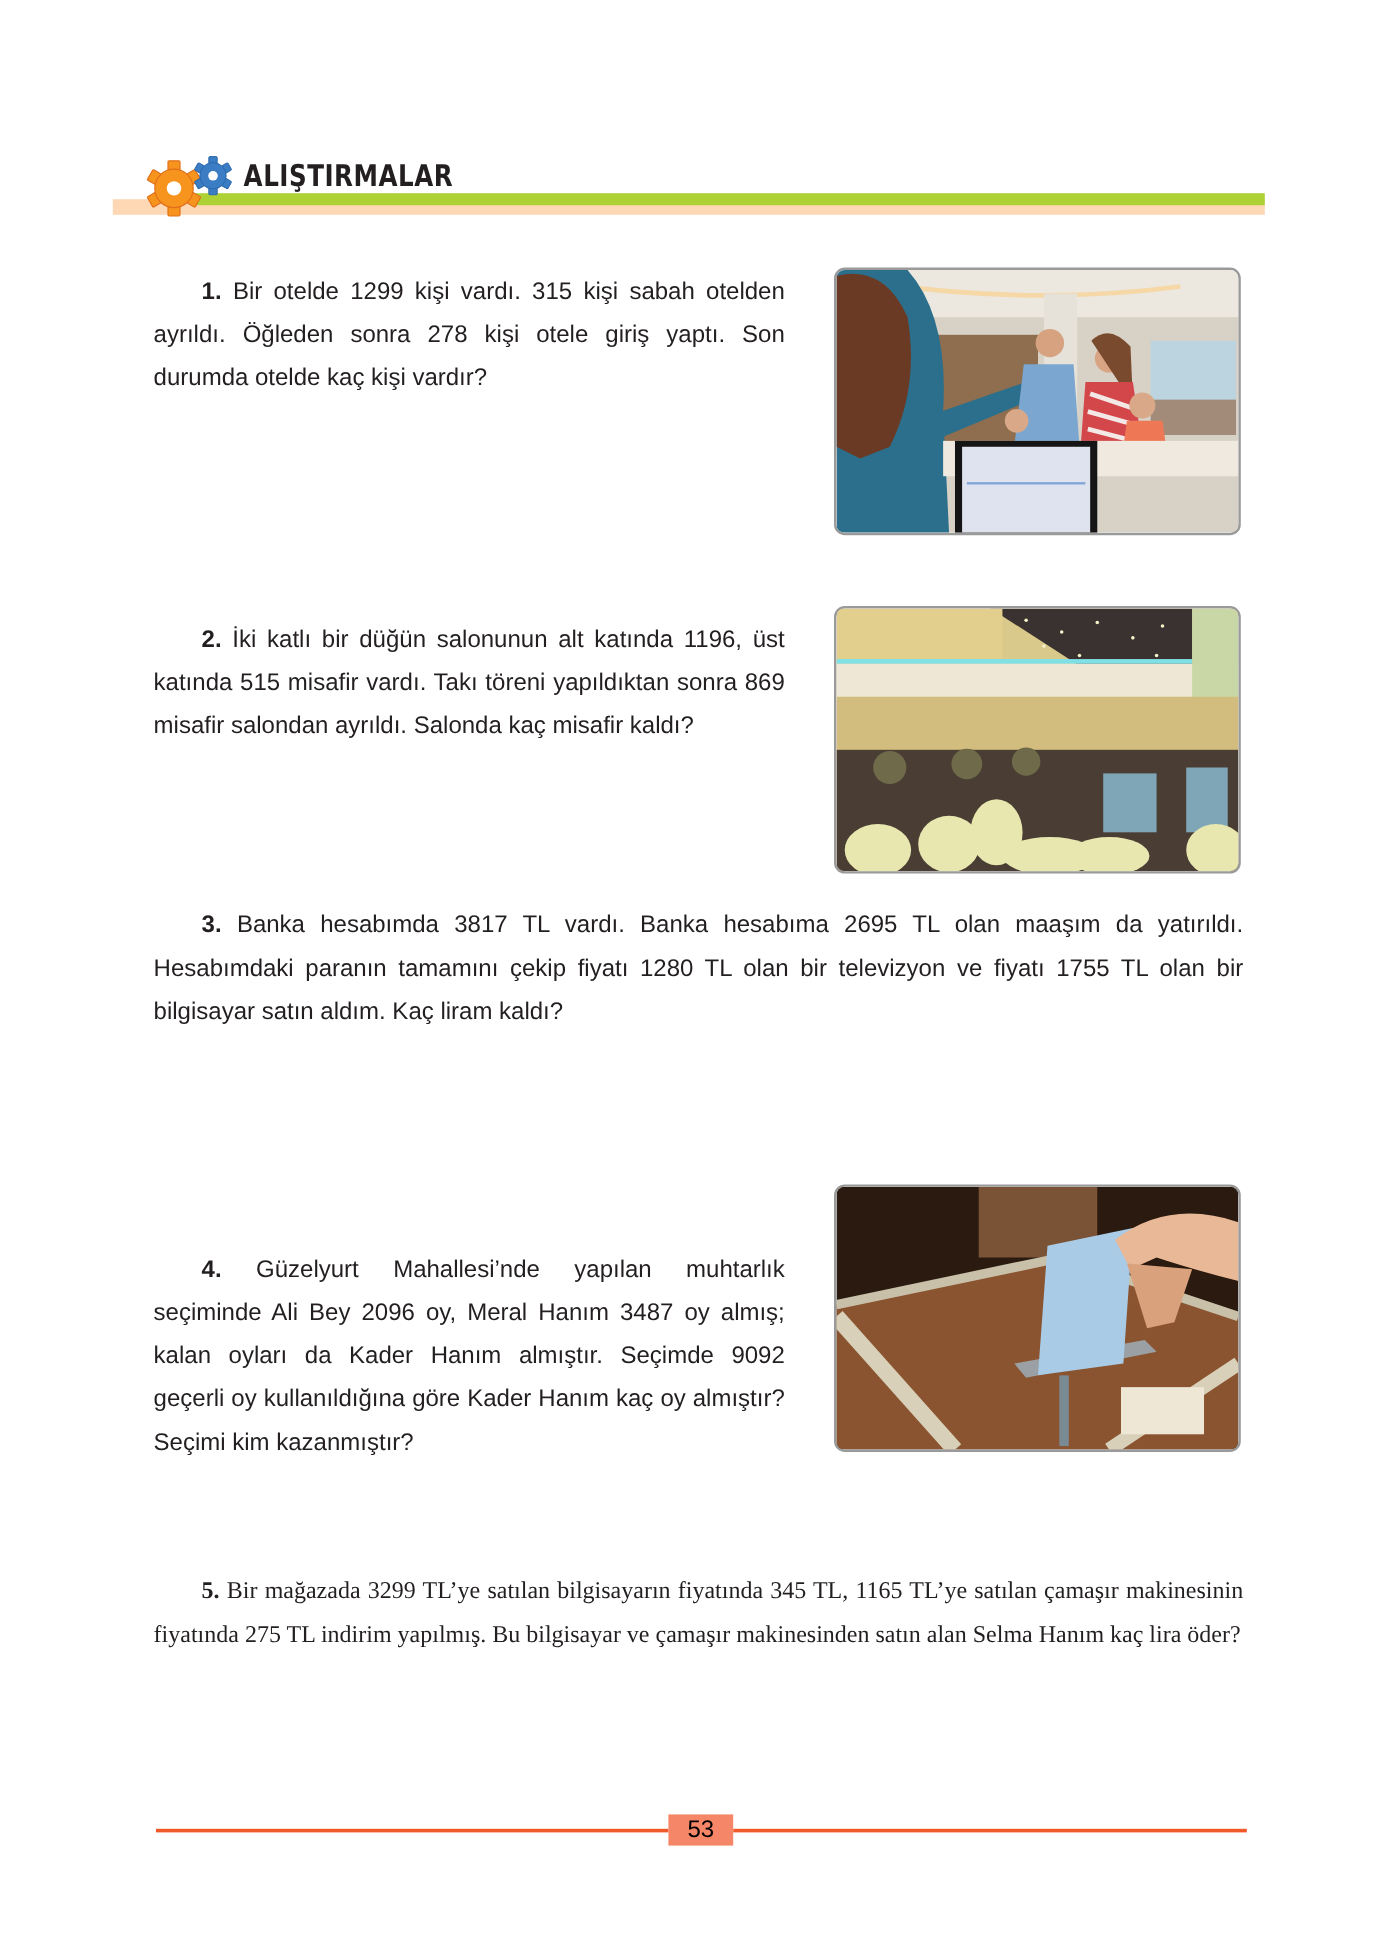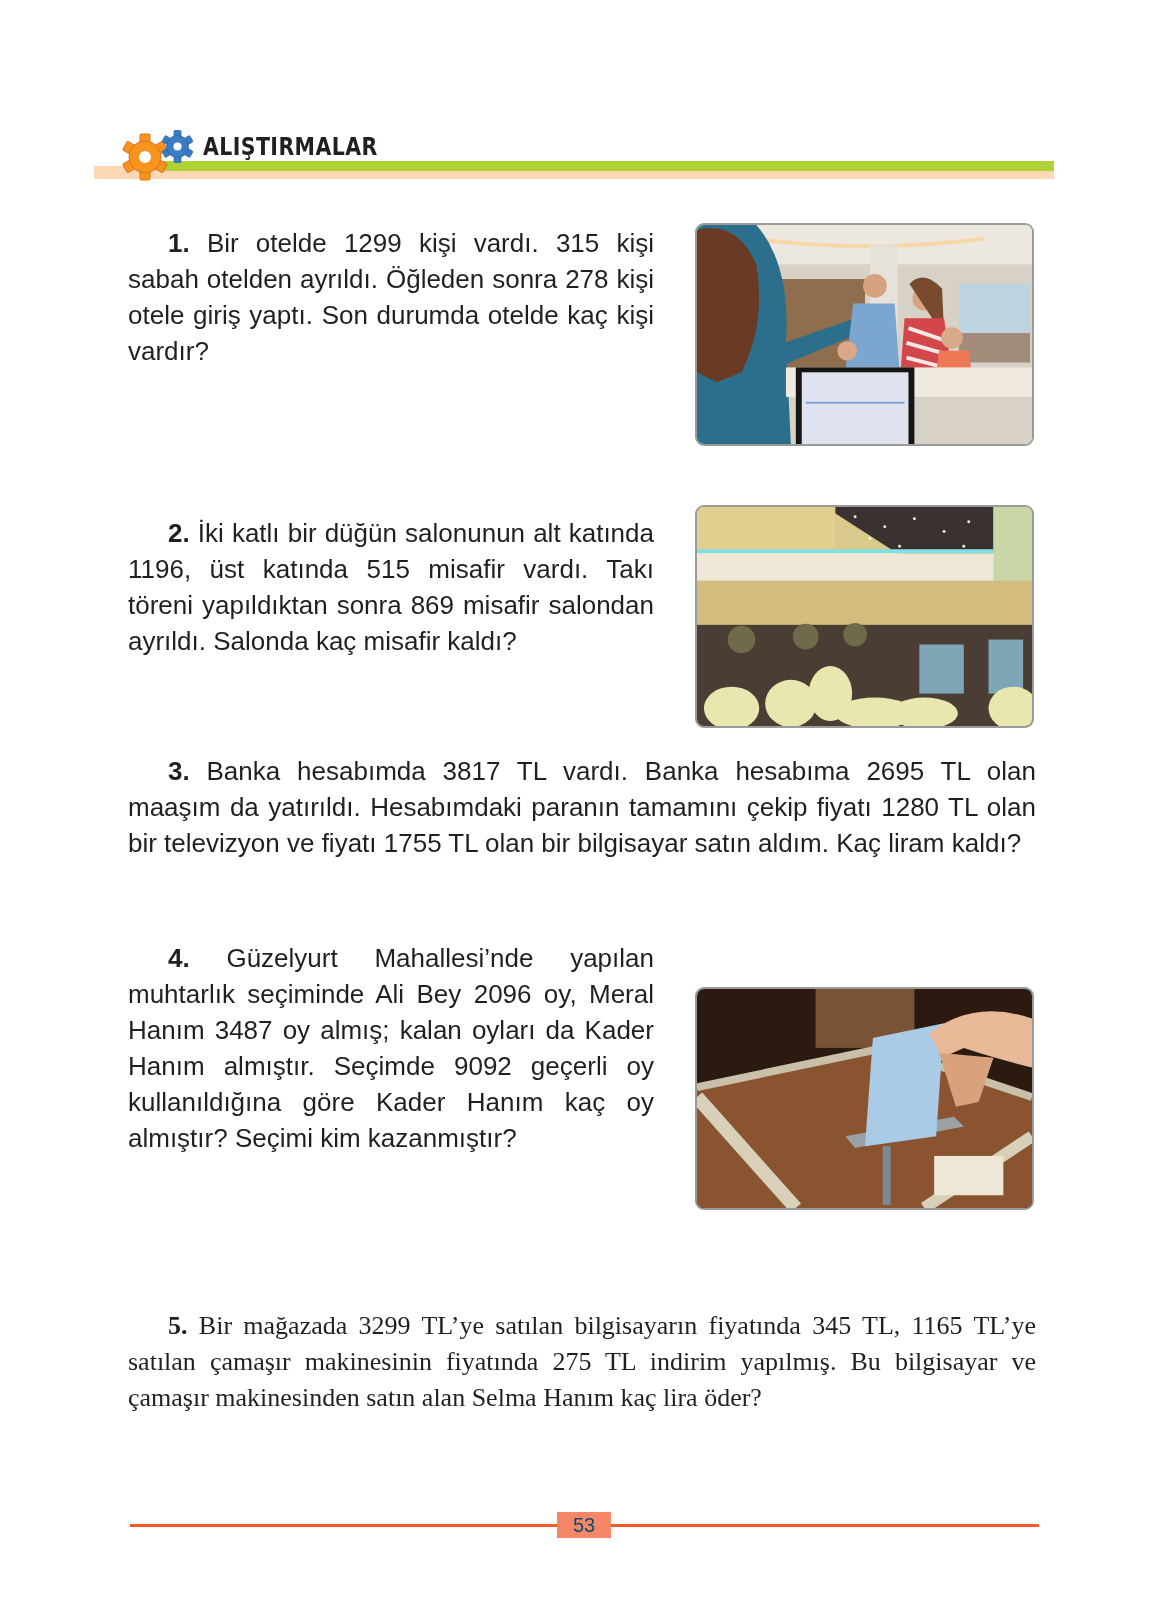--- a/index.html
+++ b/index.html
@@ -8,34 +8,34 @@
 
   .header-peach { position: absolute; left: 94px; top: 166px; width: 960px; height: 13px; background: #fed7b4; }
   .header-green { position: absolute; left: 160px; top: 161px; width: 894px; height: 10px; background: #aed136; }
   .header-title { position: absolute; left: 203px; top: 133px; font-family: "DejaVu Sans", sans-serif;
                   font-weight: bold; font-size: 25px; letter-spacing: 0.5px; color: #231f20;
                   transform: scaleX(0.82); transform-origin: left center; line-height: 28px; }
   .gear { position: absolute; }
   .gear-orange { left: 121px; top: 133px; width: 48px; height: 48px; }
   .gear-blue { left: 161px; top: 130px; width: 33px; height: 33px; }
 
-  .q { position: absolute; font-size: 26px; line-height: 36px; text-align: justify; color: #231f20; }
+  .q { position: absolute; font-size: 20px; line-height: 36px; text-align: justify; color: #231f20; }
   .q .num { font-weight: bold; }
   .q-narrow { left: 128px; width: 526px; }
   .q-wide { left: 128px; width: 908px; }
   .q p { margin: 0; text-indent: 40px; }
 
   .photo { position: absolute; left: 695px; width: 339px; height: 223px; border: 2px solid #9a9a9a;
            border-radius: 9px; overflow: hidden; box-sizing: border-box; }
 
   .footer-line { position: absolute; top: 1524px; height: 3px; background: #f05a28; }
   .footer-line.left { left: 130px; width: 427px; }
   .footer-line.right { left: 611px; width: 428px; }
   .page-box { position: absolute; left: 557px; top: 1512px; width: 54px; height: 26px; background: #f58667;
-              color: #0c4a6e; font-size: 20px; line-height: 26px; text-align: center; }
+              color: #000000; font-size: 20px; line-height: 26px; text-align: center; }
 </style>
 </head>
 <body>
 
 <div class="header-peach"></div>
 <div class="header-green"></div>
 
 <svg class="gear gear-orange" viewBox="0 0 48 48">
   <g transform="translate(24,24)">
     <g fill="#f7941d" stroke="#e0701a" stroke-width="1">
@@ -139,21 +139,21 @@
       <ellipse cx="230" cy="210" rx="34" ry="16"></ellipse>
         <ellipse cx="320" cy="205" rx="25" ry="22"></ellipse>
     </g>
   </svg>
 </div>
 
 <div class="q q-wide" style="top:753px;">
   <p><span class="num">3.</span> <span>Banka hesabımda 3817 TL vardı. Banka hesabıma 2695 TL olan maaşım da yatırıldı. Hesabımdaki paranın tamamını çekip fiyatı 1280 TL olan bir televizyon ve fiyatı 1755 TL olan bir bilgisayar satın aldım. Kaç liram kaldı?</span></p>
 </div>
 
-<div class="q q-narrow" style="top:940px;">
+<div class="q q-narrow" style="top:1040px;">
   <p><span class="num">4.</span> <span>Güzelyurt Mahallesi’nde yapılan muhtarlık seçiminde Ali Bey 2096 oy, Meral Hanım 3487 oy almış; kalan oyları da Kader Hanım almıştır. Seçimde 9092 geçerli oy kullanıldığına göre Kader Hanım kaç oy almıştır? Seçimi kim kazanmıştır?</span></p>
 </div>
 <div class="photo" style="top:987px;">
   <svg width="100%" height="100%" viewBox="0 0 339 223" preserveAspectRatio="none">
     <rect width="339" height="223" fill="#2a1a10"></rect>
     <rect x="120" y="0" width="100" height="60" fill="#7a5236"></rect>
     <path d="M0 100 L190 60 L339 110 L339 223 L0 223 Z" fill="#8a5430"></path>
     <path d="M0 100 L190 60 L339 110" stroke="#c8c0a8" stroke-width="8" fill="none"></path>
     <path d="M0 110 L100 223" stroke="#d8d0b8" stroke-width="14"></path>
     <path d="M339 150 L230 223" stroke="#d8d0b8" stroke-width="12"></path>

